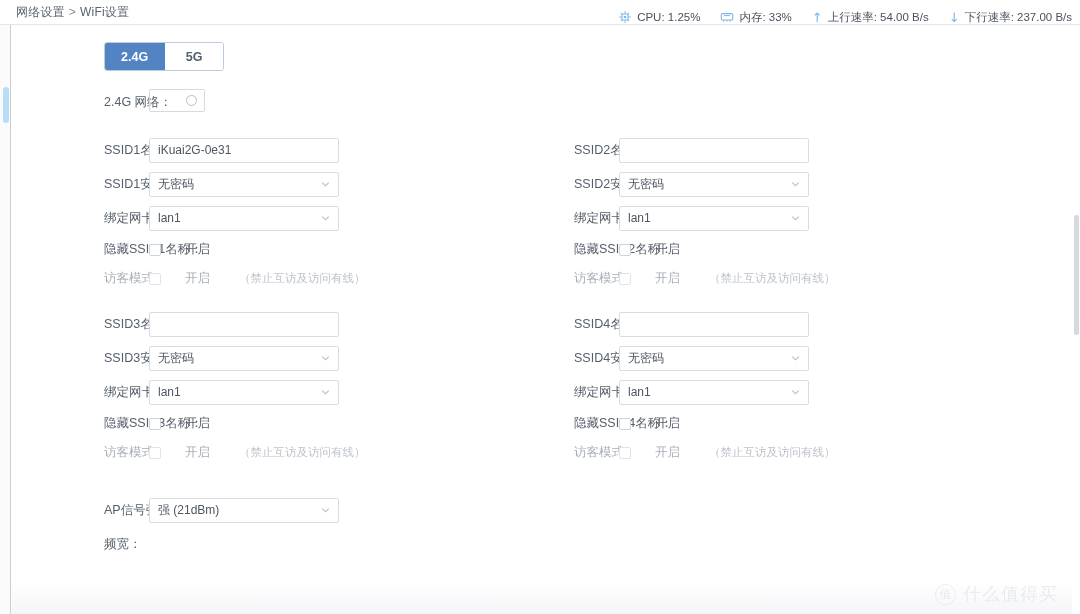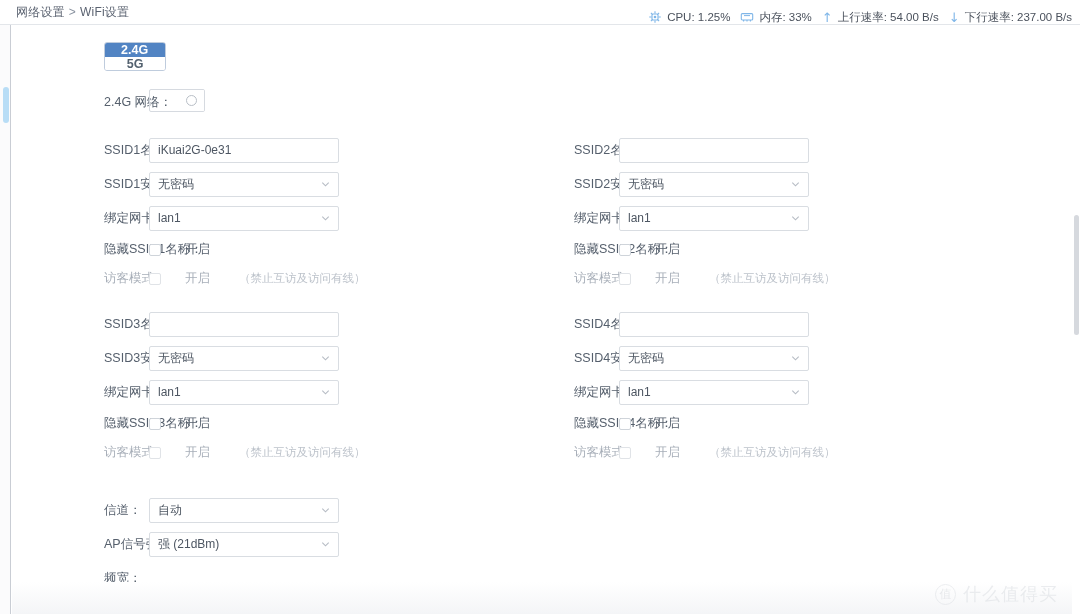--- a/index.html
+++ b/index.html
@@ -39,21 +39,21 @@
   }
   .bc-sep { margin: 0 4px; color: #8a93a0; }
 
   .status-group {
     position: absolute;
     right: 8px;
     top: 0;
     height: 34px;
     display: flex;
     align-items: center;
-    gap: 10px;
+    gap: 20px;
     font-size: 11.5px;
     color: #4a515c;
     white-space: nowrap;
   }
   .stat {
     display: flex;
     align-items: center;
     gap: 5px;
   }
   .stat-ico {
@@ -129,21 +129,20 @@
 
   
   .tabs {
     position: absolute;
     left: 92px; top: 17px;
     display: flex;
     border: 1px solid #bfccdd;
     border-radius: 3px;
     overflow: hidden;
     height: 29px;
-    flex-direction: column;
   }
   .tab {
     min-width: 58px;
     padding: 0 16px;
     height: 27px;
     display: flex;
     align-items: center;
     justify-content: center;
     font-size: 12.5px;
     font-weight: bold;
@@ -622,33 +621,20 @@
               </label>
             </div>
           </div>
         </div>
       </div>
 
       <div style="height:38px;"></div>
 
       <div>
         <div class="row">
-          <div class="lbl">信道：</div>
-          <div class="field">
-            <div class="sel">
-              <span>自动</span>
-              <span class="chev">
-                <svg viewBox="0 0 12 12" width="11" height="11" fill="none" stroke="#b6bcc4" stroke-width="1.2">
-                    <path d="M2.5 4.5L6 8l3.5-3.5"></path>
-                  </svg>
-              </span>
-            </div>
-          </div>
-        </div>
-        <div class="row">
           <div class="lbl">AP信号强度：</div>
           <div class="field">
             <div class="sel">
               <span>强 (21dBm)</span>
               <span class="chev">
                 <svg viewBox="0 0 12 12" width="11" height="11" fill="none" stroke="#b6bcc4" stroke-width="1.2">
                     <path d="M2.5 4.5L6 8l3.5-3.5"></path>
                   </svg>
               </span>
             </div>

